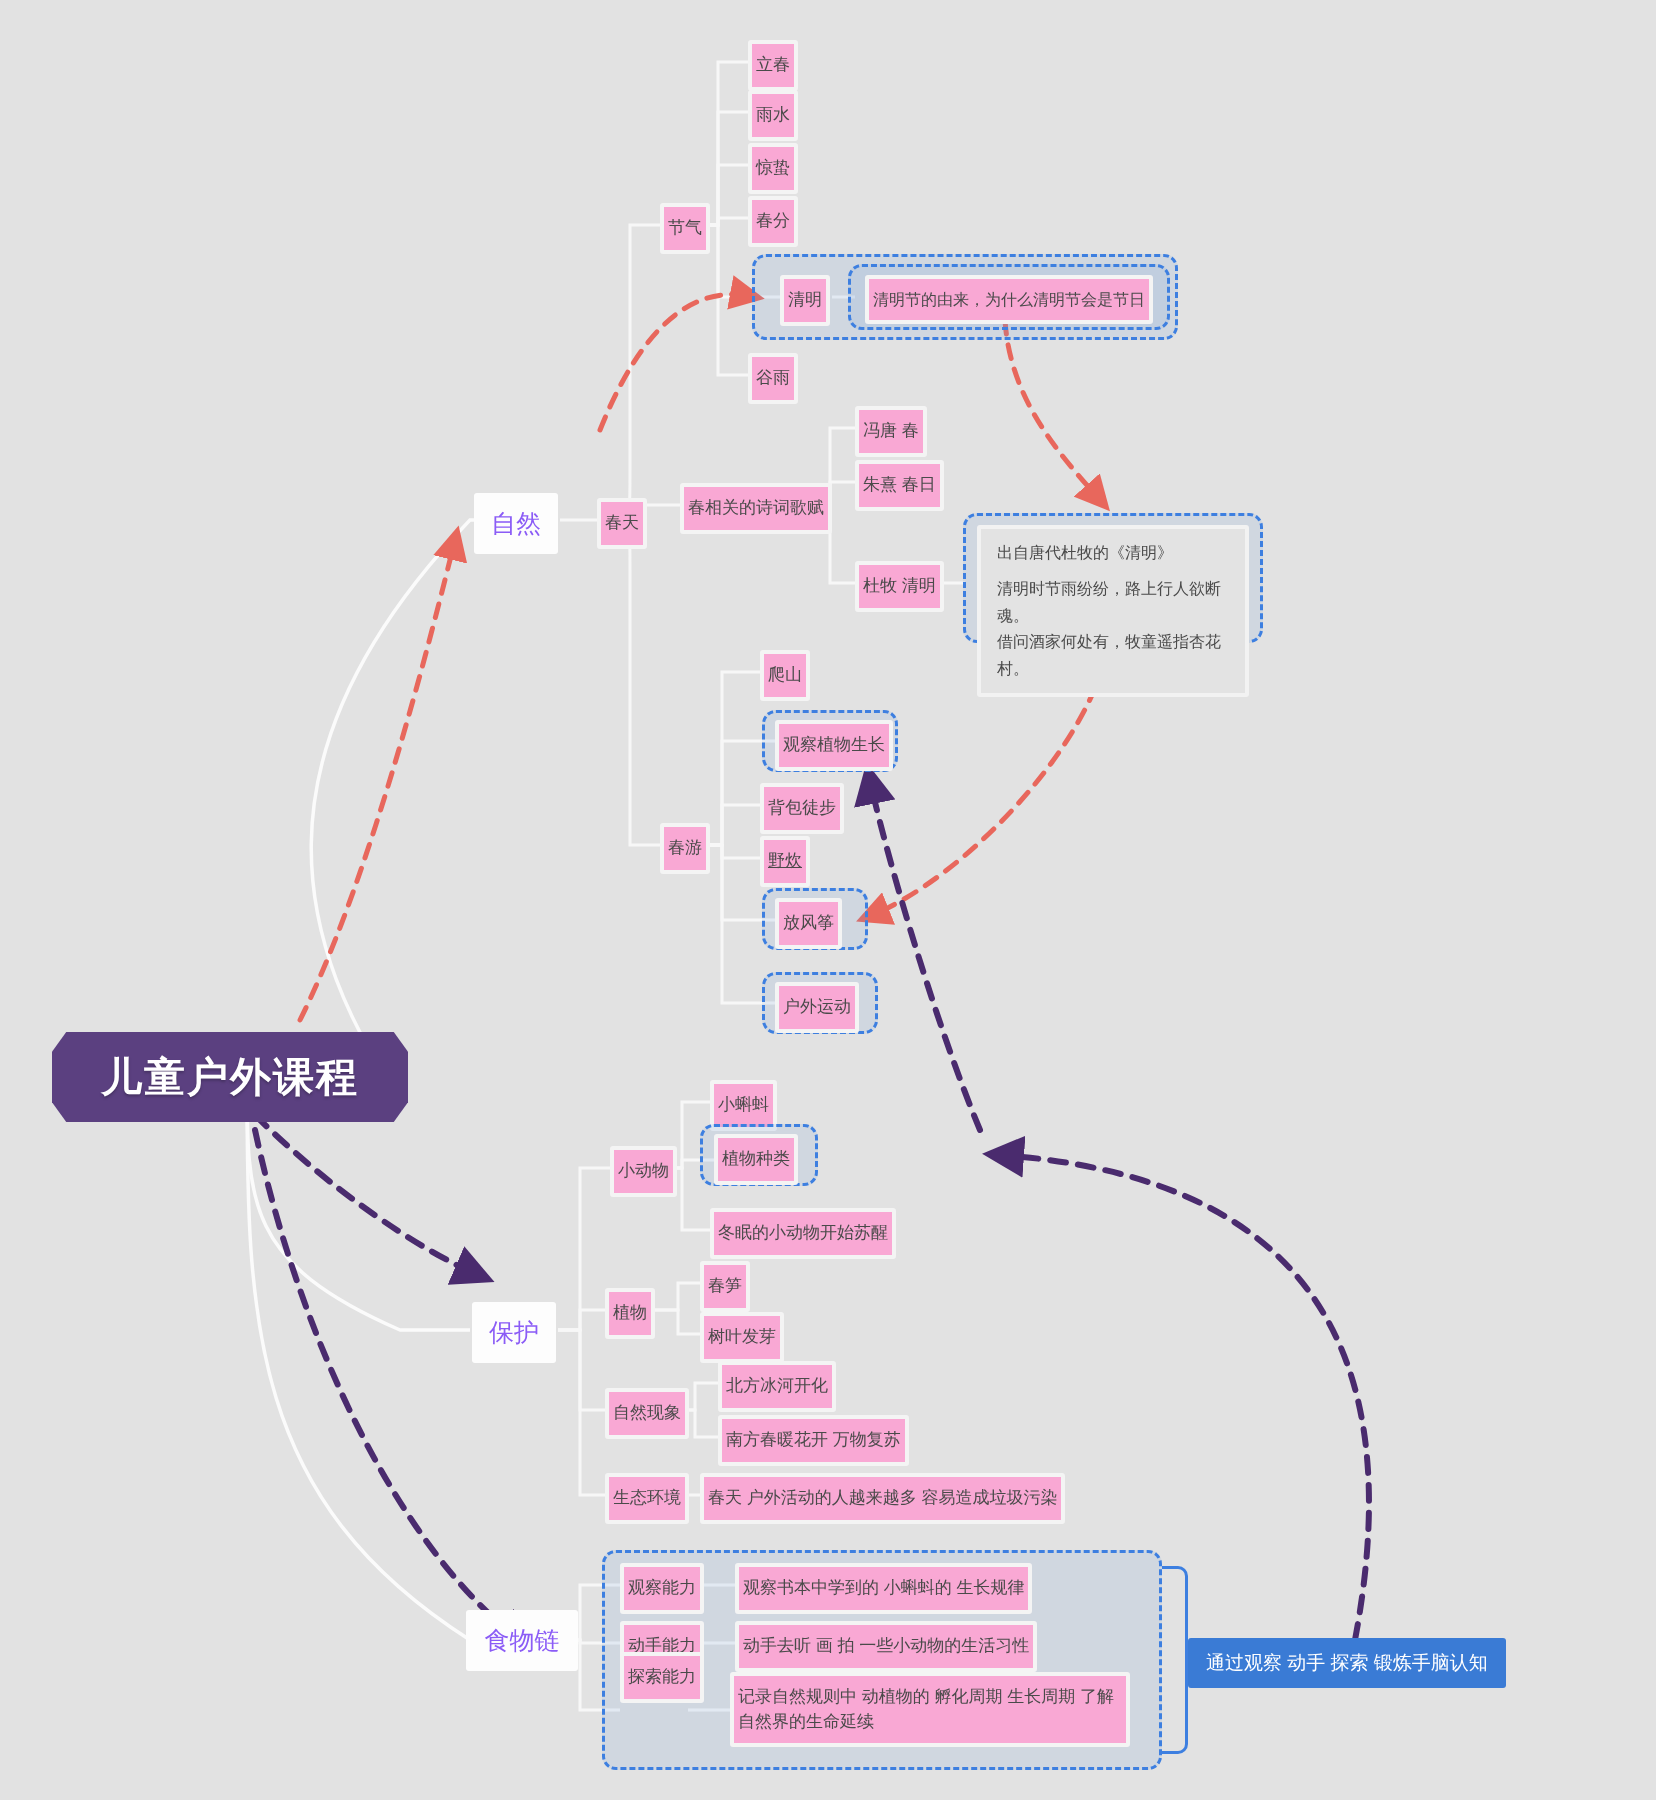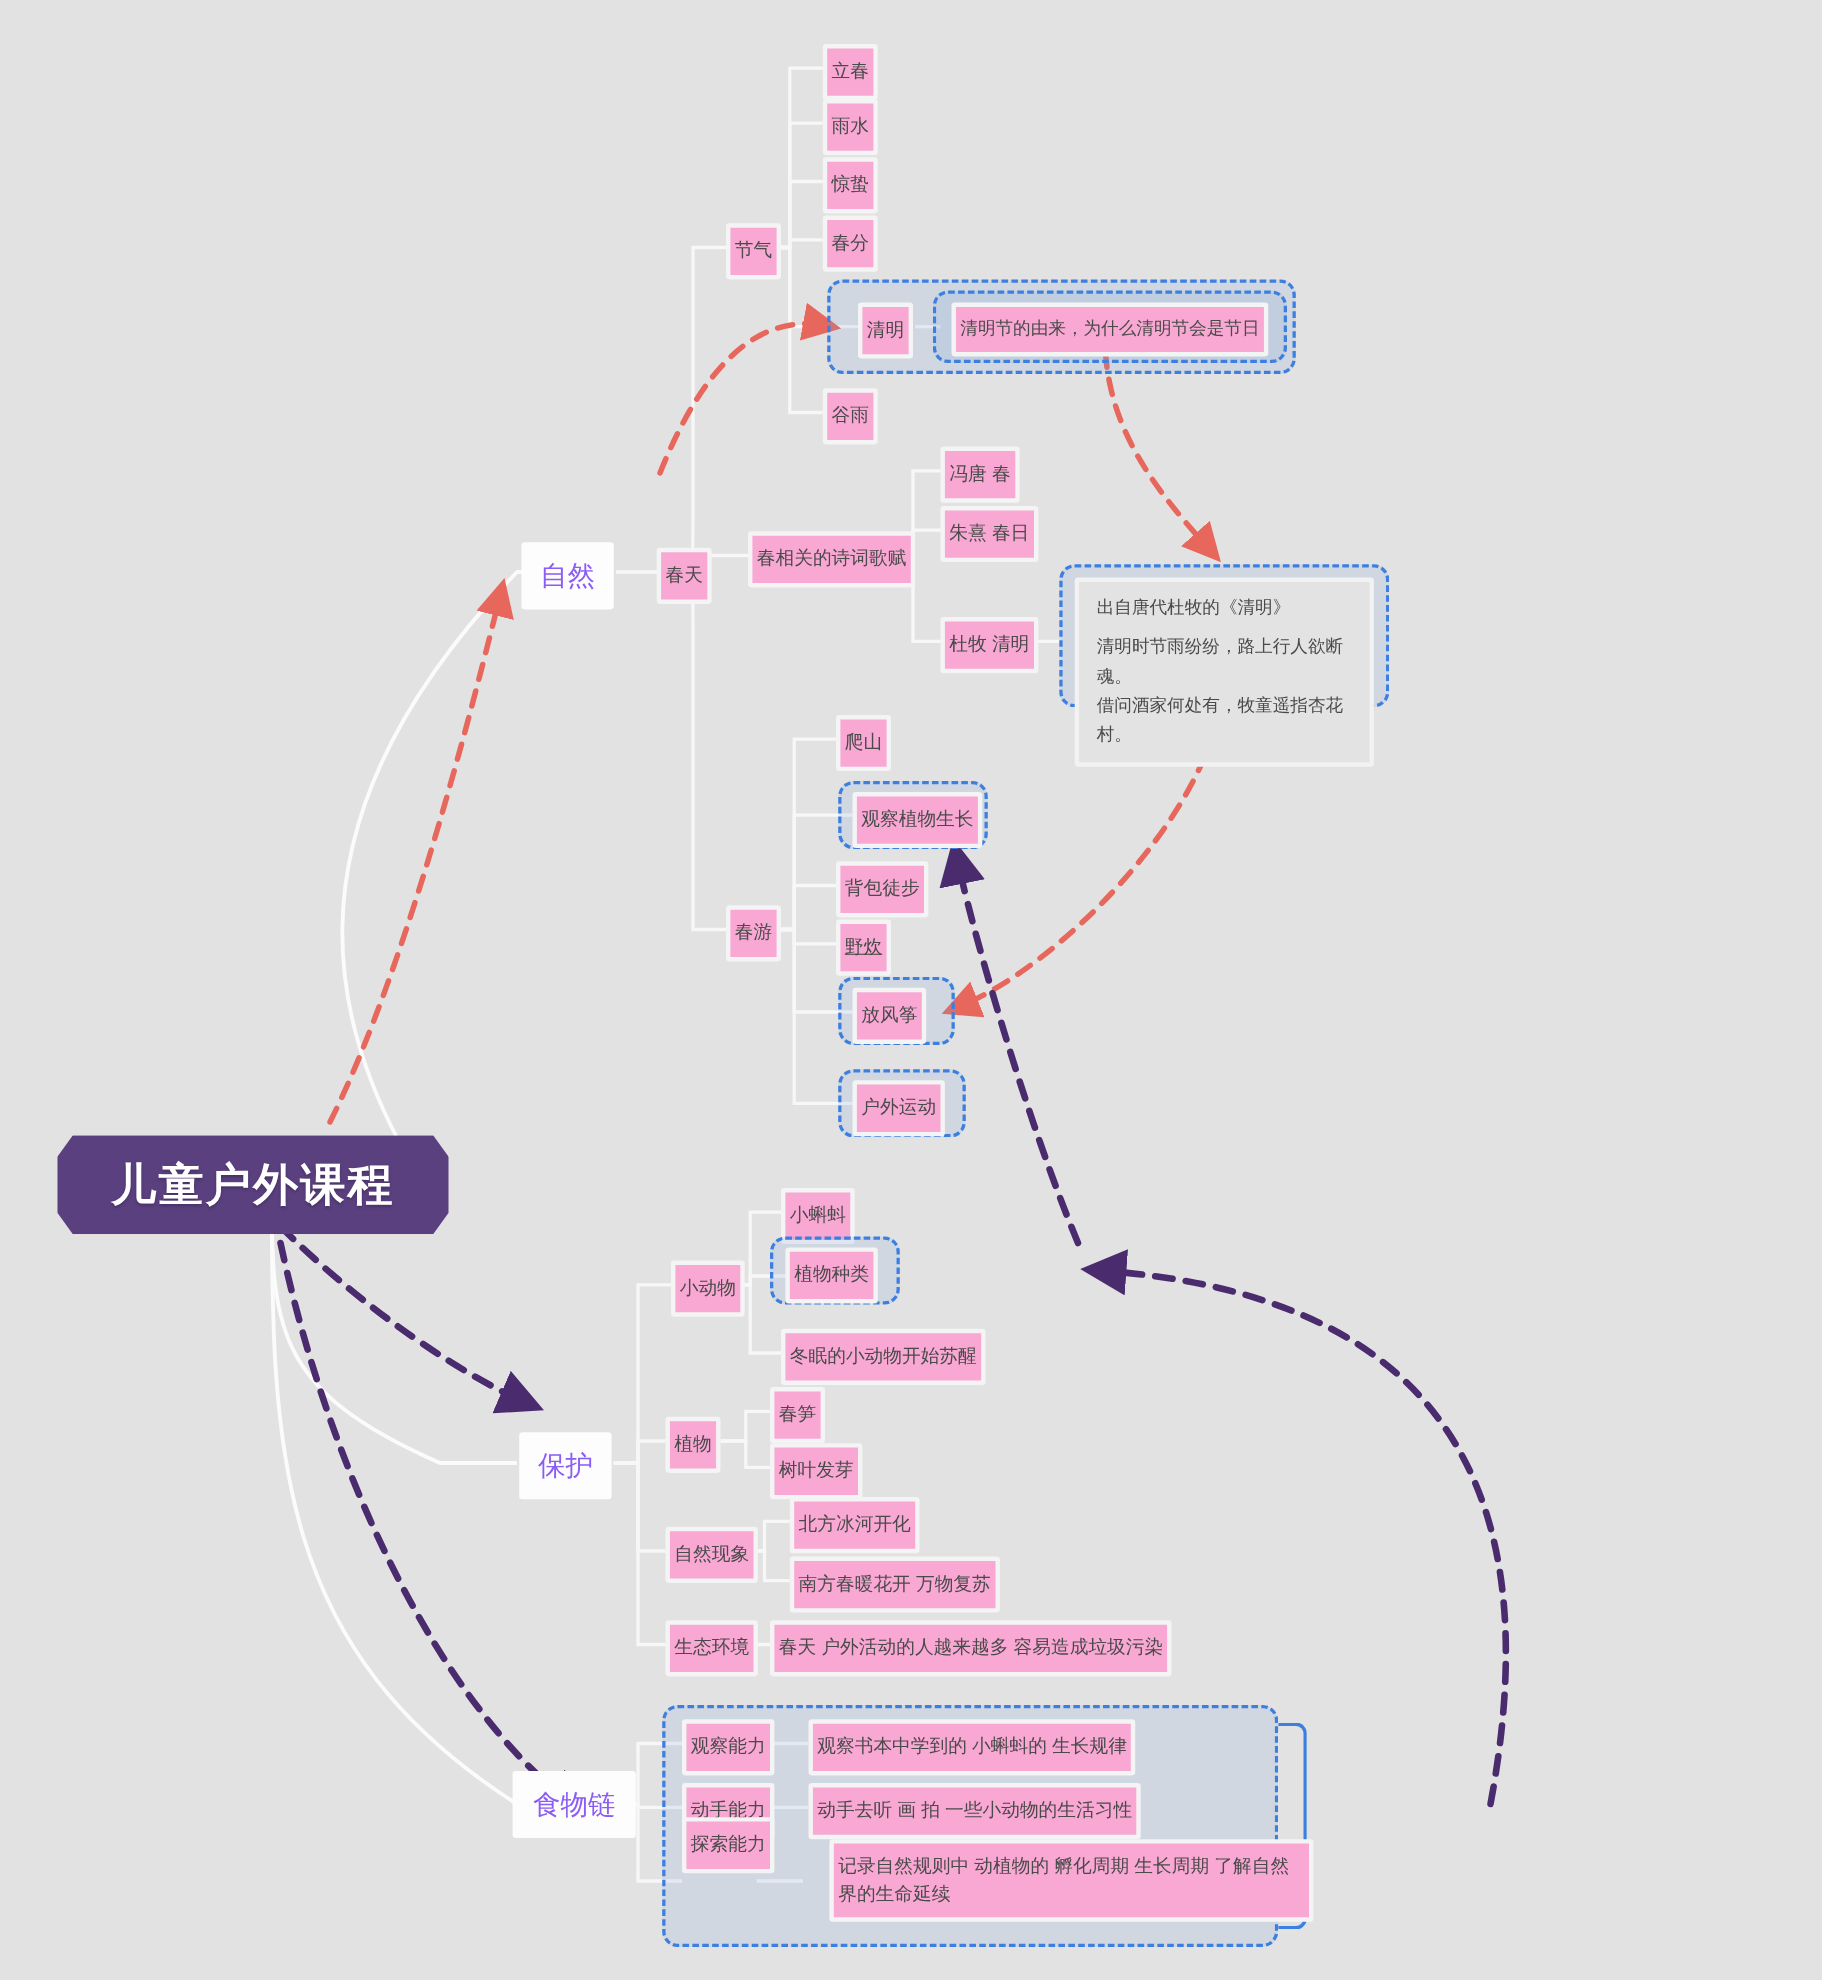--- a/index.html
+++ b/index.html
@@ -334,18 +334,21 @@
   <div class="node" style="left:620px;top:1621px;">
     <span>动手能力</span>
   </div>
   <div class="node" style="left:735px;top:1621px;">
     <span>动手去听 画 拍 一些小动物的生活习性</span>
   </div>
 
   <div class="node" style="left:620px;top:1652px;">
     <span>探索能力</span>
   </div>
-  <div class="node wrap" style="left:730px;top:1672px;width:440px;margin-left:24px;">
+  <div class="node wrap" style="left:730px;top:1672px;width:400px;">
     <span>记录自然规则中 动植物的 孵化周期 生长周期 了解自然界的生命延续</span>
   </div>
 
+  <div class="callout" style="left:1188px;top:1638px;">
+    <span>通过观察 动手 探索 锻炼手脑认知</span>
+  </div>
 
 </div>
 
 </body></html>

